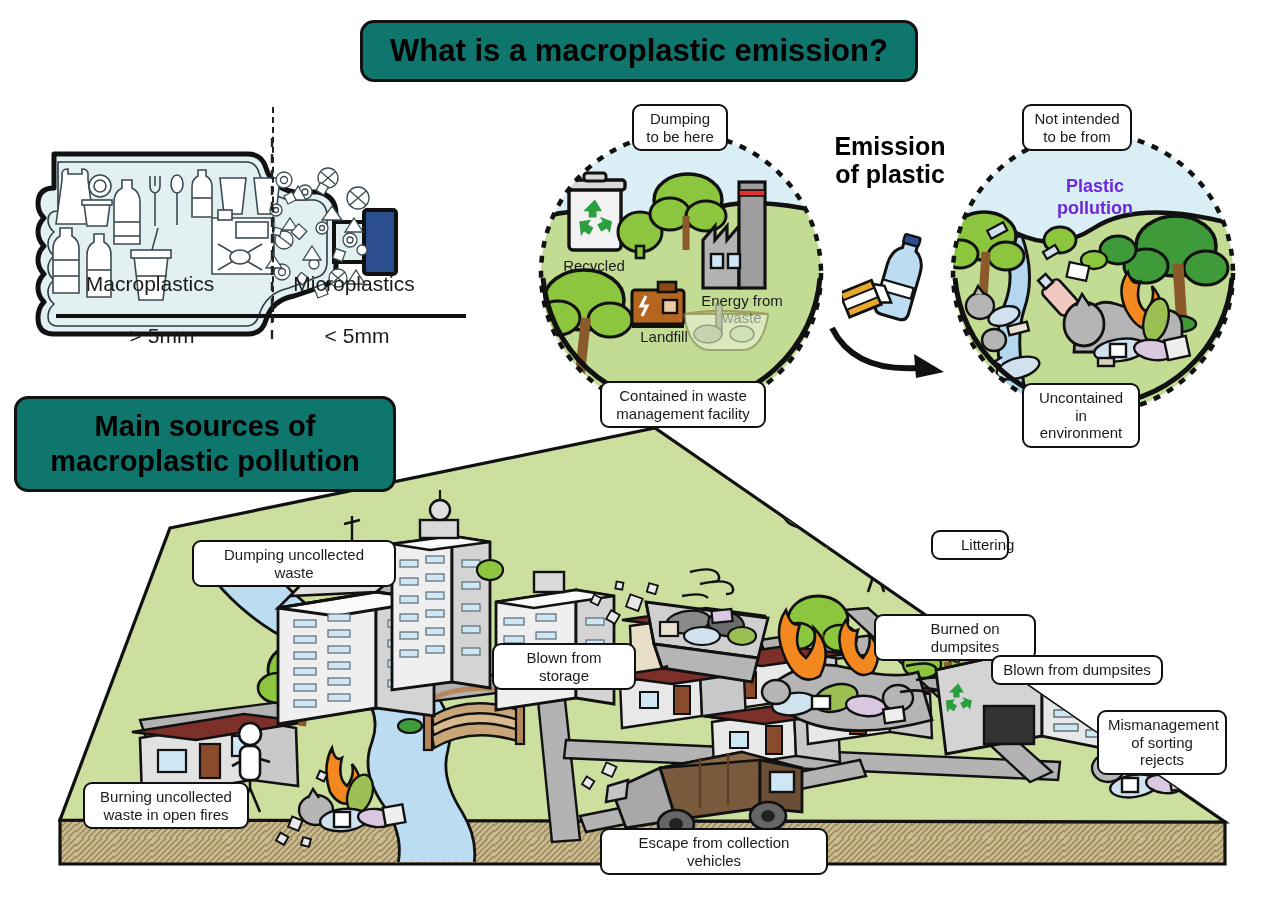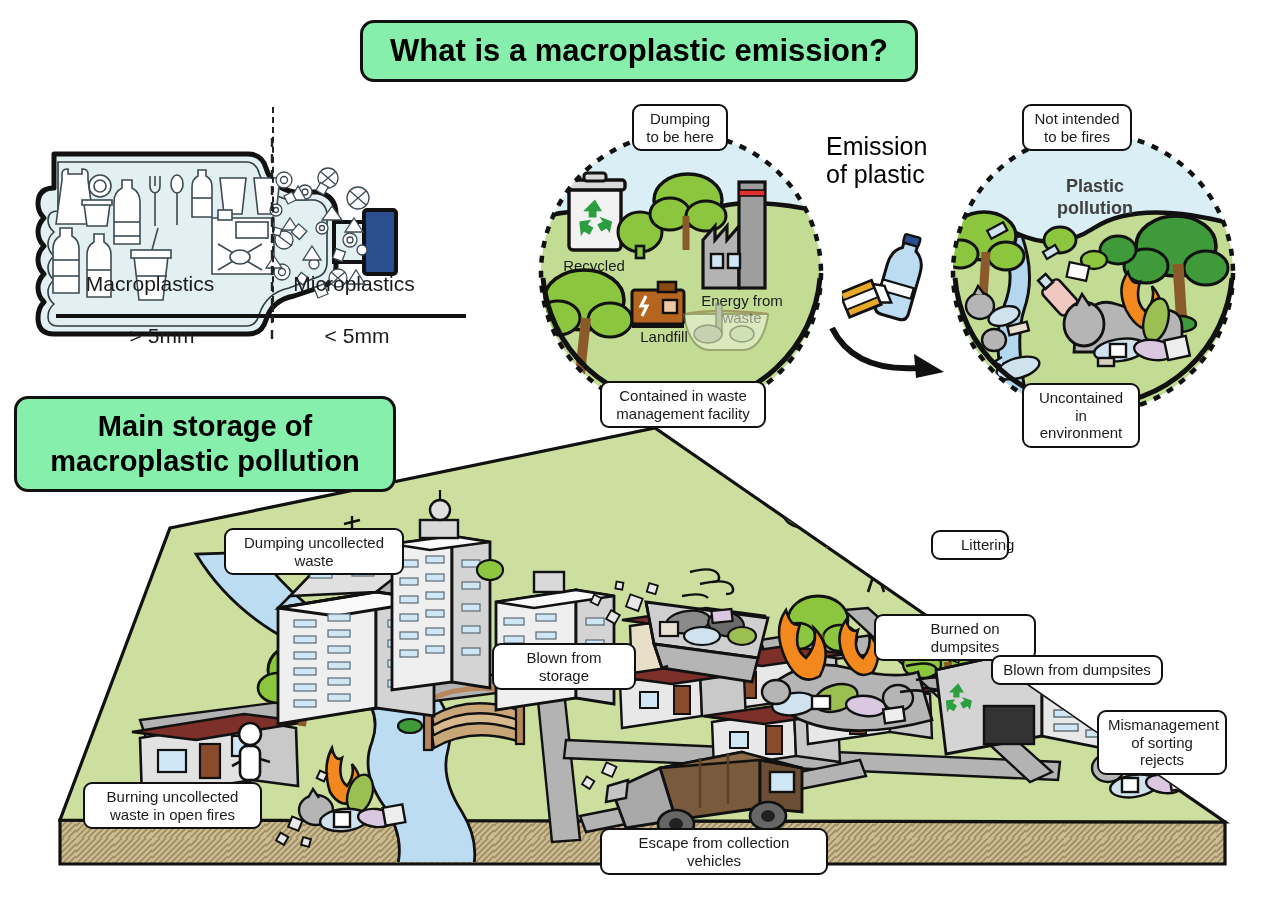--- a/index.html
+++ b/index.html
@@ -21,54 +21,54 @@
     color: #1b1b1b;
     font-size: 15px;
     line-height: 1.18;
     text-align: center;
     padding: 4px 9px;
     white-space: pre-line;
     z-index: 40;
   }
   .title-box {
     position: absolute;
-    background: #86efac;
+    background: #0f766e;
     border: 3px solid #111;
     border-radius: 14px;
     color: #000;
     font-weight: bold;
     text-align: center;
     z-index: 45;
     display: flex; align-items: center; justify-content: center;
     white-space: pre-line;
   }
   #main-title { left: 360px; top: 20px; width: 558px; height: 62px; font-size: 31px; }
   #sources-title { left: 14px; top: 396px; width: 382px; height: 96px; font-size: 29px; line-height: 1.22; }
 
-  .plain-text { position: absolute; color:#404040; }
+  .plain-text { position: absolute; color:#6d28d9; }
 
   
   #bottle-wrap { position: absolute; left: 22px; top: 118px; width: 470px; height: 240px; }
   #bottle-labels { position:absolute; left: 22px; top: 272px; width: 455px; height: 90px; }
   .bottle-cat {
     position: absolute; font-size: 21px; color:#1b1b1b; text-align:center; width: 200px;
   }
   #lbl-macro { left: 28px; top: 0px; }
   #lbl-micro { left: 232px; top: 0px; }
   #lbl-gt5   { left: 40px; top: 52px; }
   #lbl-lt5   { left: 235px; top: 52px; }
   #size-rule { position:absolute; left: 34px; top: 42px; width: 410px; height: 4px; background:#111; }
   #size-divider { position:absolute; left: 250px; top: -165px; width: 0; height: 215px;
                   border-left: 2.5px dashed #222; }
 
   
   #emission-text {
     position: absolute; left: 826px; top: 132px; width: 128px;
-    font-size: 25px; font-weight: normal; line-height: 1.12; color: #000;
-    text-align: left; z-index: 30;
+    font-size: 25px; font-weight: bold; line-height: 1.12; color: #000;
+    text-align: center; z-index: 30;
   }
 
   
   .eco-circle { position: absolute; }
   #circle-left { left: 536px; top: 128px; width: 290px; height: 290px; text-decoration: underline; }
   #circle-right { left: 948px; top: 128px; width: 290px; height: 290px; }
 
   
   #landscape { position:absolute; left: 0px; top: 420px; width: 1280px; height: 485px; }
 
@@ -379,27 +379,27 @@
             <rect x="150" y="230" width="16" height="8" fill="#d8d0c0"></rect>
           </g>
         </g>
       </g>
       <circle cx="145" cy="145" r="140" fill="none" stroke="#111" stroke-width="4.5" stroke-dasharray="7 8"></circle>
       <path d="M7,150 a139,139 0 0 0 277,0" fill="none" stroke="#111" stroke-width="5"></path>
     </svg>
   </div>
 
   <div class="callout" style="left:1022px; top:104px; width:110px;">Not intended
-to be fires</div>
+to be from</div>
   <div class="plain-text bold-note" style="left:1040px; top:176px; width:110px; font-size:18px; font-weight:bold; text-align:center; line-height:1.2; white-space:pre-line; z-index:35;">Plastic
 pollution</div>
   <div class="callout" style="left:1022px; top:383px; width:118px;">Uncontained in
 environment</div>
 
-  <div class="title-box" id="sources-title">Main storage of
+  <div class="title-box" id="sources-title">Main sources of
 macroplastic pollution</div>
 
   <div id="landscape">
     <svg width="1280" height="485" viewBox="0 0 1280 485">
       <defs>
         <pattern id="soilHatch" width="38" height="38" patternUnits="userSpaceOnUse">
           <rect width="38" height="38" fill="#cdbd95"></rect>
           <g stroke="#a08e62" stroke-width="1.8" fill="none">
             <path d="M0,38 L38,0"></path>
               <path d="M6,38 L38,6"></path>
@@ -778,25 +778,25 @@
         <g>
           <ellipse cx="1066" cy="226" rx="16" ry="13" fill="#8cc63f" stroke="#111" stroke-width="2.4"></ellipse>
           <ellipse cx="1108" cy="242" rx="13" ry="10" fill="#3f9b3a" stroke="#111" stroke-width="2.2"></ellipse>
           <ellipse cx="490" cy="150" rx="13" ry="10" fill="#8cc63f" stroke="#111" stroke-width="2.2"></ellipse>
         </g>
       </g>
     </svg>
   </div>
 
   <div id="landscape-labels">
-      <div class="callout" style="left: 192px; top: 528px; width: 180px; margin-left: 32px;">Dumping uncollected waste</div>
+      <div class="callout" style="left: 192px; top: 540px; width: 204px;">Dumping uncollected waste</div>
       <div class="callout" style="left: 931px; top: 530px; width: 78px; padding-left: 28px;">Littering</div>
       <div class="callout" style="left: 492px; top: 643px; width: 144px;">Blown from storage</div>
       <div class="callout" style="left: 874px; top: 614px; width: 162px; padding-left: 29px;">Burned on dumpsites</div>
       <div class="callout" style="left: 991px; top: 655px; width: 172px;">Blown from dumpsites</div>
       <div class="callout" style="left: 1097px; top: 710px; width: 130px;">Mismanagement
 of sorting rejects</div>
-      <div class="callout" style="left: 83px; top: 782px; width: 179px;">Burning uncollected
+      <div class="callout" style="left: 83px; top: 782px; width: 166px;">Burning uncollected
 waste in open fires</div>
       <div class="callout" style="left: 600px; top: 816px; width: 228px; margin-top: 12px;">Escape from collection vehicles</div>
     </div>
 
 </div>
 
 </body></html>

